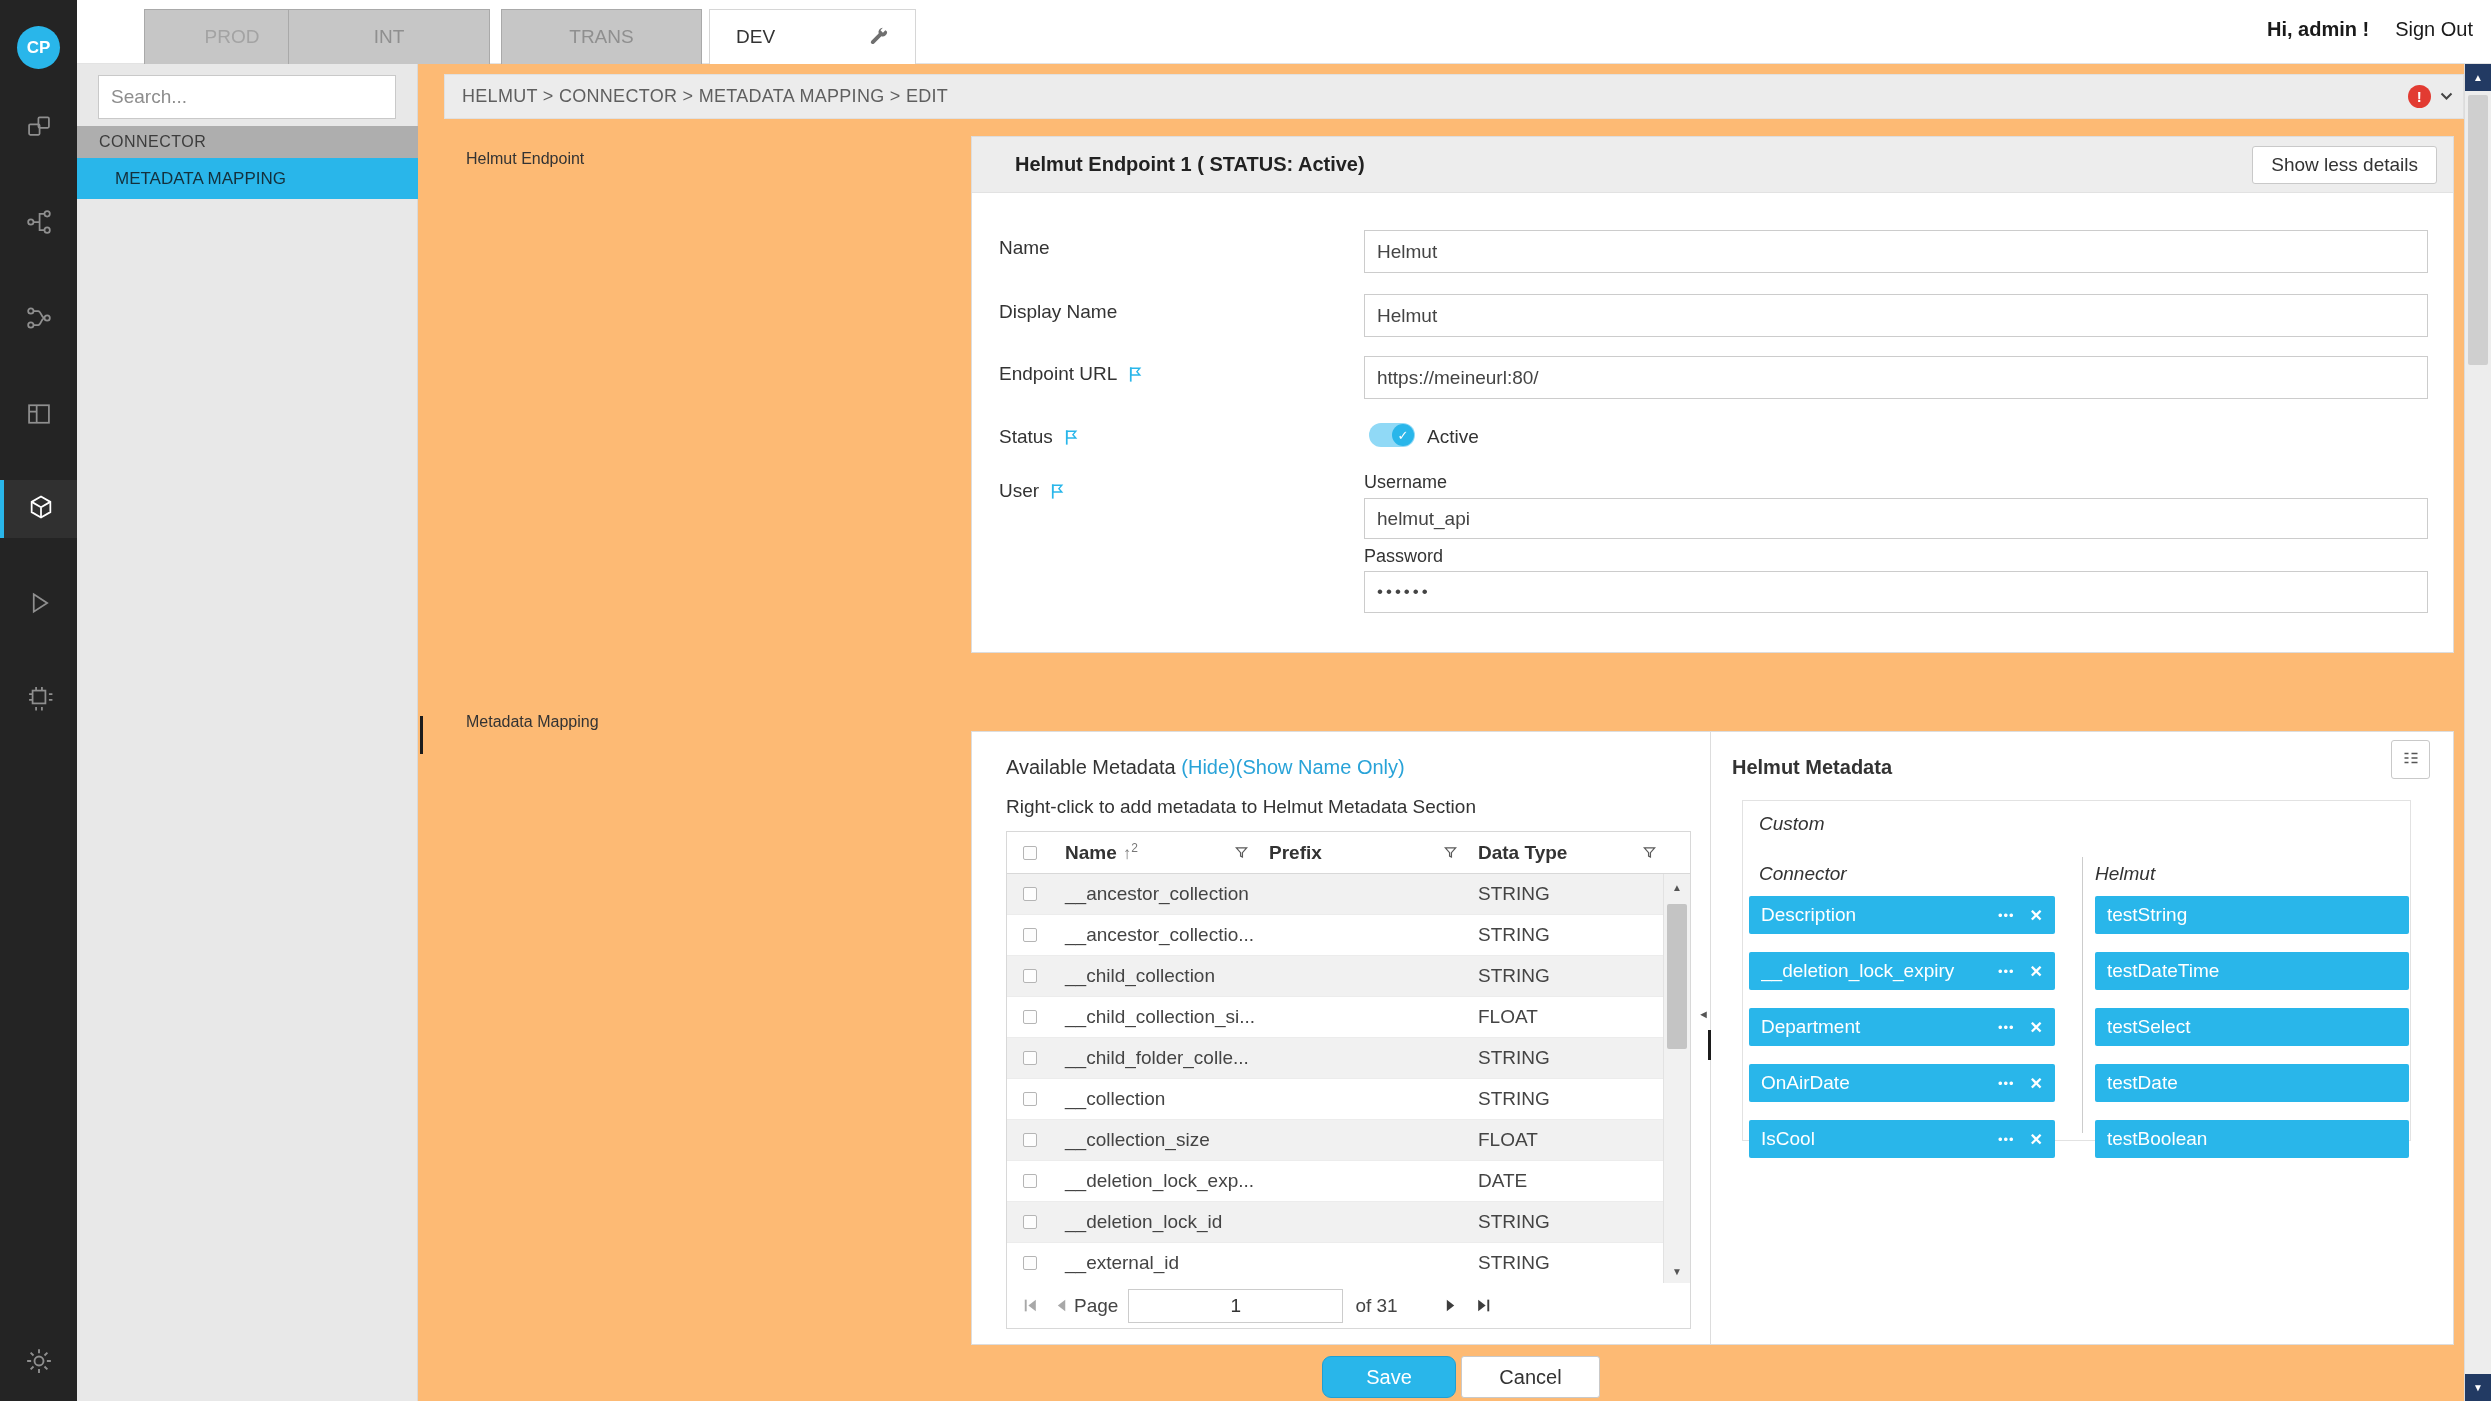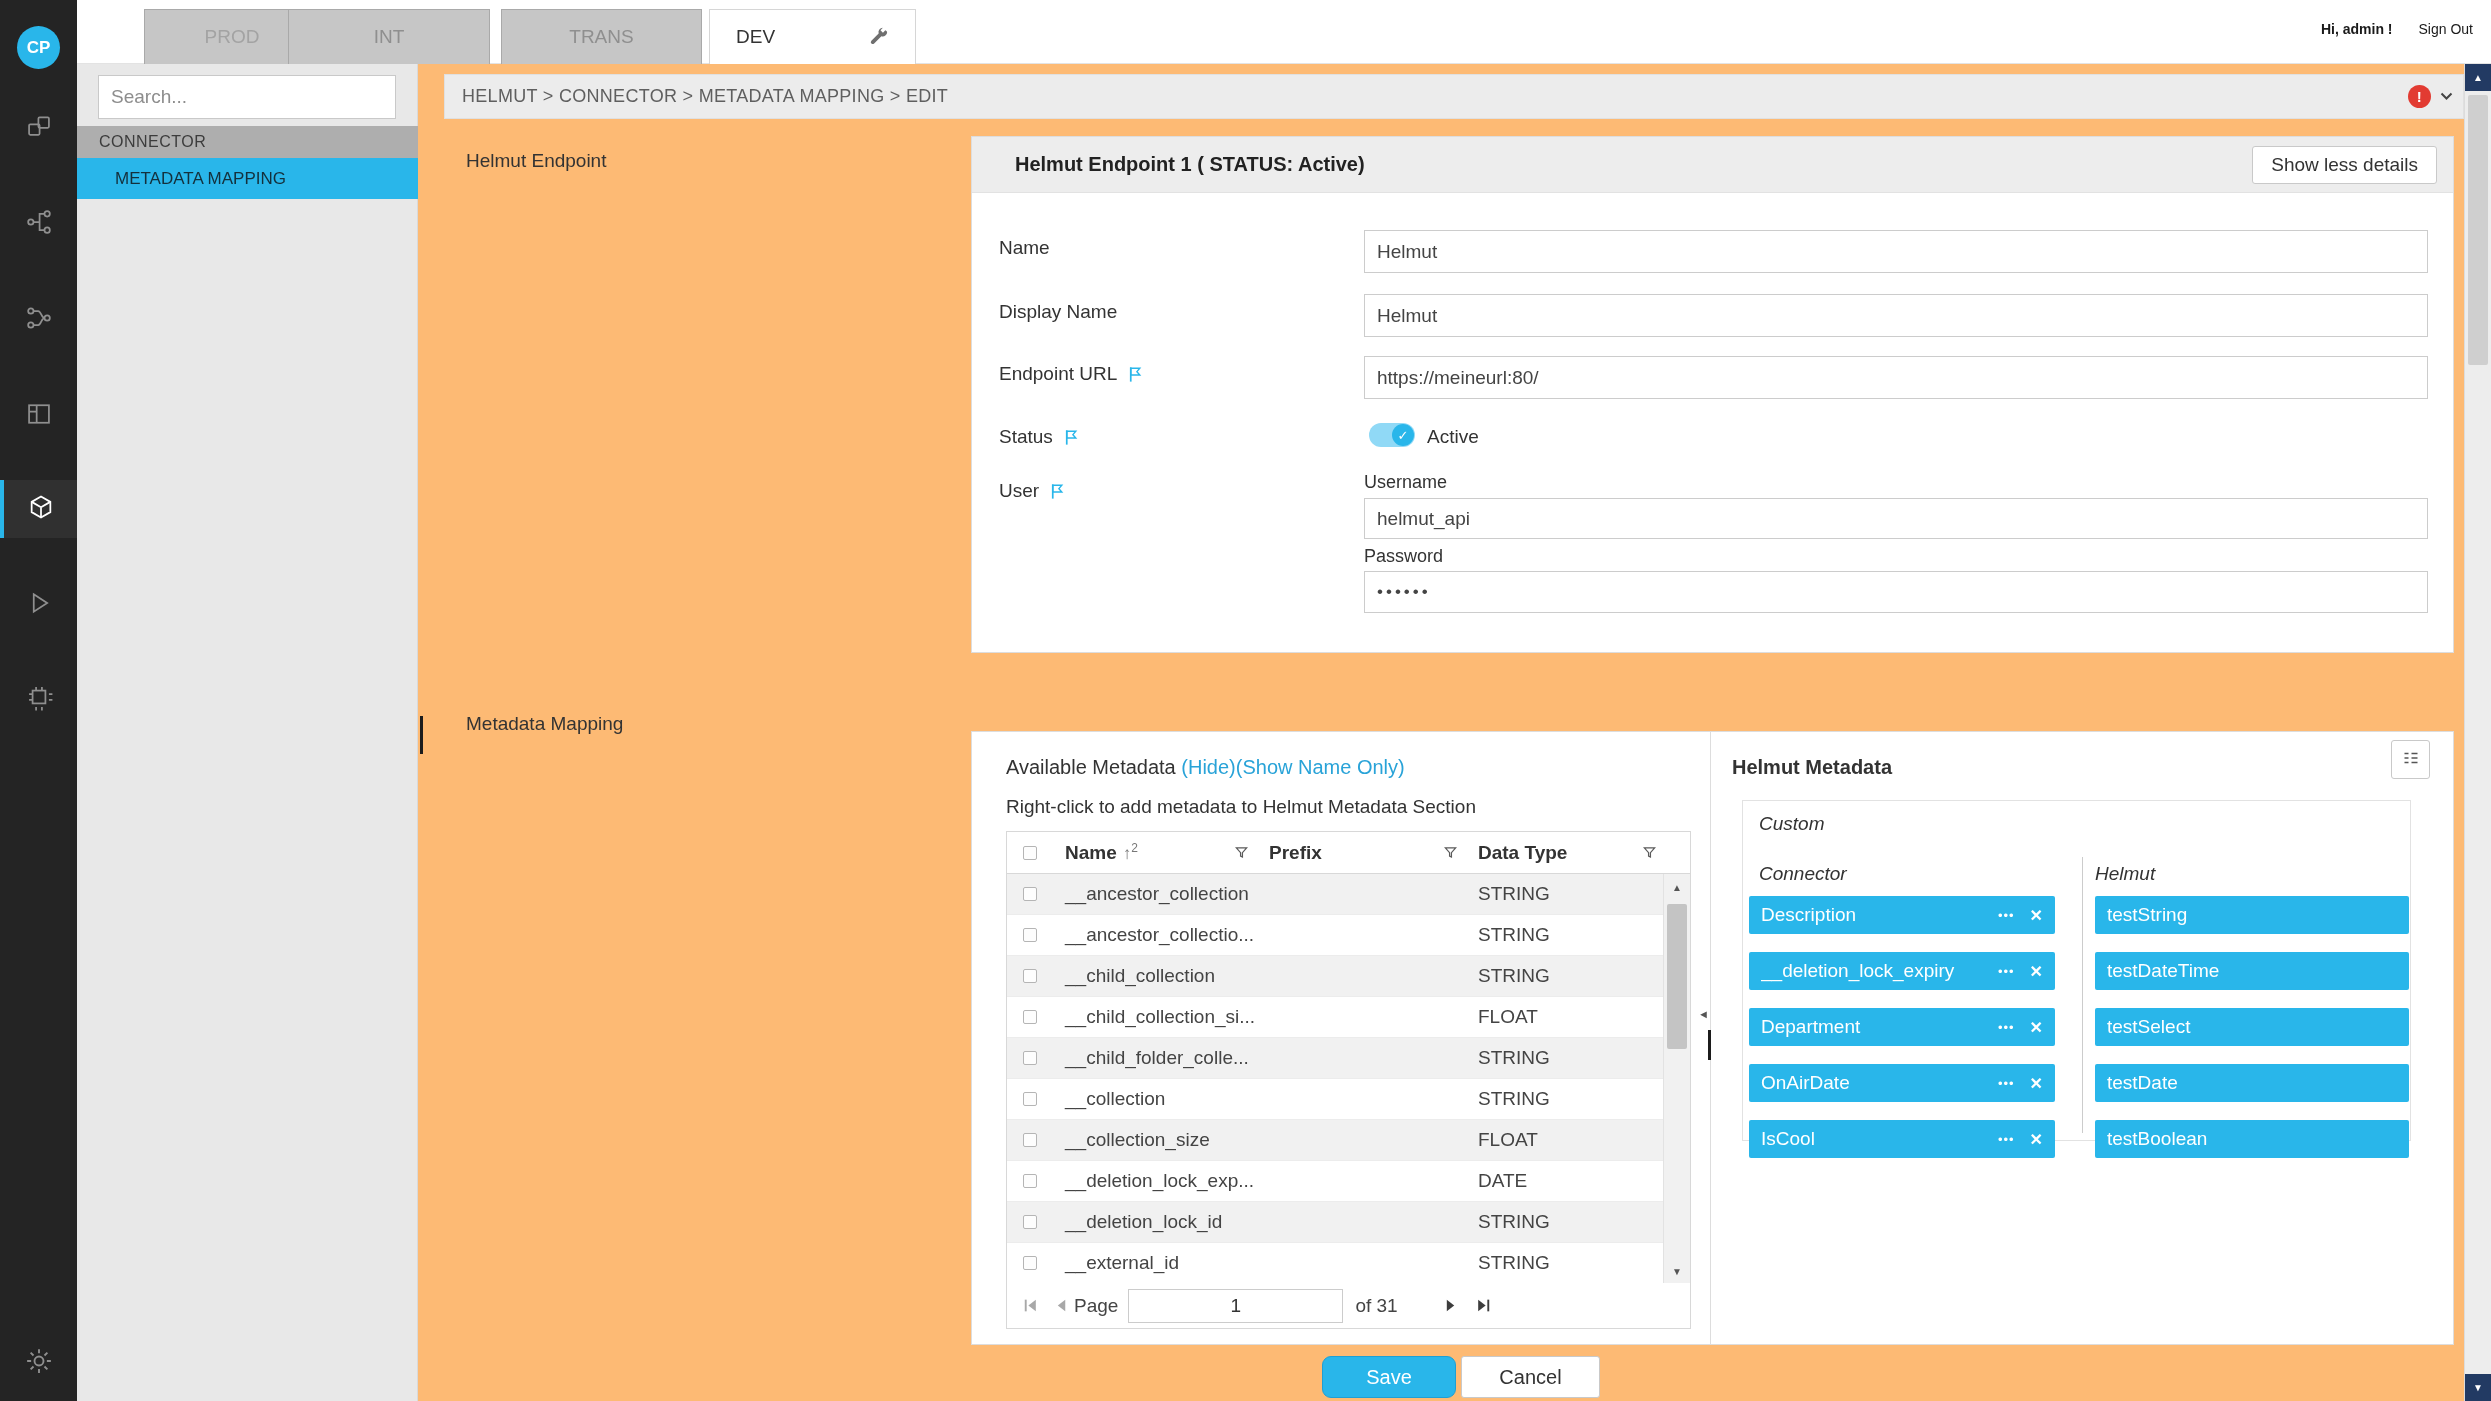--- a/index.html
+++ b/index.html
@@ -14,39 +14,39 @@
   .side-icon.active svg{stroke:#fff}
   .si1{top:99px}.si2{top:195px}.si3{top:291px}.si4{top:387px}.si5{top:480px}.si6{top:576px}.si7{top:670px}.si8{top:1334px}
 
   
   .topbar{position:fixed;left:77px;top:0;width:2414px;height:64px;background:#fff;border-bottom:1px solid #e3e3e3;z-index:20}
   .tab{position:absolute;top:9px;height:55px;display:flex;align-items:center;justify-content:center;font-size:19px;background:#c6c6c6;border:1px solid #a9a9a9;border-bottom:none;color:#8f8f8f;cursor:pointer}
   .tab.t0{left:67px;width:176px;color:#a3a3a3}
   .tab.t1{left:211px;width:202px}
   .tab.t2{left:424px;width:201px}
   .tab.t3{left:632px;width:207px;background:#fff;border-color:#d6d6d6;color:#333;justify-content:space-between;padding:0 26px}
-  .userbox{position:absolute;right:18px;top:0;height:58px;display:flex;align-items:center;gap:26px;font-size:14px;color:#1a1a1a}
+  .userbox{position:absolute;right:18px;top:0;height:58px;display:flex;align-items:center;gap:26px;font-size:20px;color:#1a1a1a}
   .greet{font-weight:bold}
   .signout{cursor:pointer}
 
   
   .leftpanel{position:fixed;left:77px;top:64px;width:341px;height:1337px;background:#e8e8e8;border-right:1px solid #d9d9d9;z-index:10}
   .search{position:absolute;left:21px;top:11px;width:298px;height:44px;border:1px solid #c9c9c9;background:#fff;font-size:19px;padding:0 12px;color:#333;font-family:"Liberation Sans",sans-serif}
   .search::placeholder{color:#8d8d8d}
   .connector-hdr{position:absolute;left:0;top:62px;width:341px;height:32px;background:#aeaeae;color:#3c3c3c;font-size:16px;display:flex;align-items:center;padding-left:22px;letter-spacing:.5px;cursor:pointer}
   .mm-item{position:absolute;left:0;top:94px;width:341px;height:41px;background:#29b6ea;color:#14303c;font-size:17px;display:flex;align-items:center;padding-left:38px;cursor:pointer}
 
   
   .main{position:fixed;left:418px;top:64px;width:2046px;height:1337px;background:#fdba74}
   .breadcrumb{position:absolute;left:26px;top:10px;right:0;height:45px;background:#ececec;border:1px solid #e0e0e0;display:flex;align-items:center;padding:0 10px 0 17px;font-size:18px;color:#5f5f5f;letter-spacing:.3px}
   .bc-path{flex:1}
   .err{width:23px;height:23px;border-radius:50%;background:#e23b32;color:#fff;font-weight:bold;font-size:15px;display:flex;align-items:center;justify-content:center;cursor:pointer}
   .bc-chev{margin-left:9px;cursor:pointer;display:flex}
 
-  .seclabel{position:absolute;font-size:19px;color:#333}
+  .seclabel{position:absolute;font-size:16px;color:#333}
   .sec1{left:48px;top:86px}
   .sec2{left:48px;top:649px}
   .edge-grip{position:absolute;left:2px;top:652px;width:3px;height:38px;background:#1c1c1c}
 
   
   .panel{position:absolute;background:#fff;border:1px solid #ddd}
   .ep{left:553px;top:72px;width:1483px;height:517px}
   .ep-hdr{position:absolute;left:0;top:0;width:100%;height:56px;background:#ededed;border-bottom:1px solid #e2e2e2;display:flex;align-items:center}
   .ep-title{margin-left:43px;font-weight:bold;font-size:20px;color:#222}
   .detail-btn{position:absolute;right:16px;top:9px;height:38px;padding:0 18px;background:#fff;border:1px solid #c9c9c9;border-radius:3px;font-size:19px;color:#333;cursor:pointer;font-family:"Liberation Sans",sans-serif}

